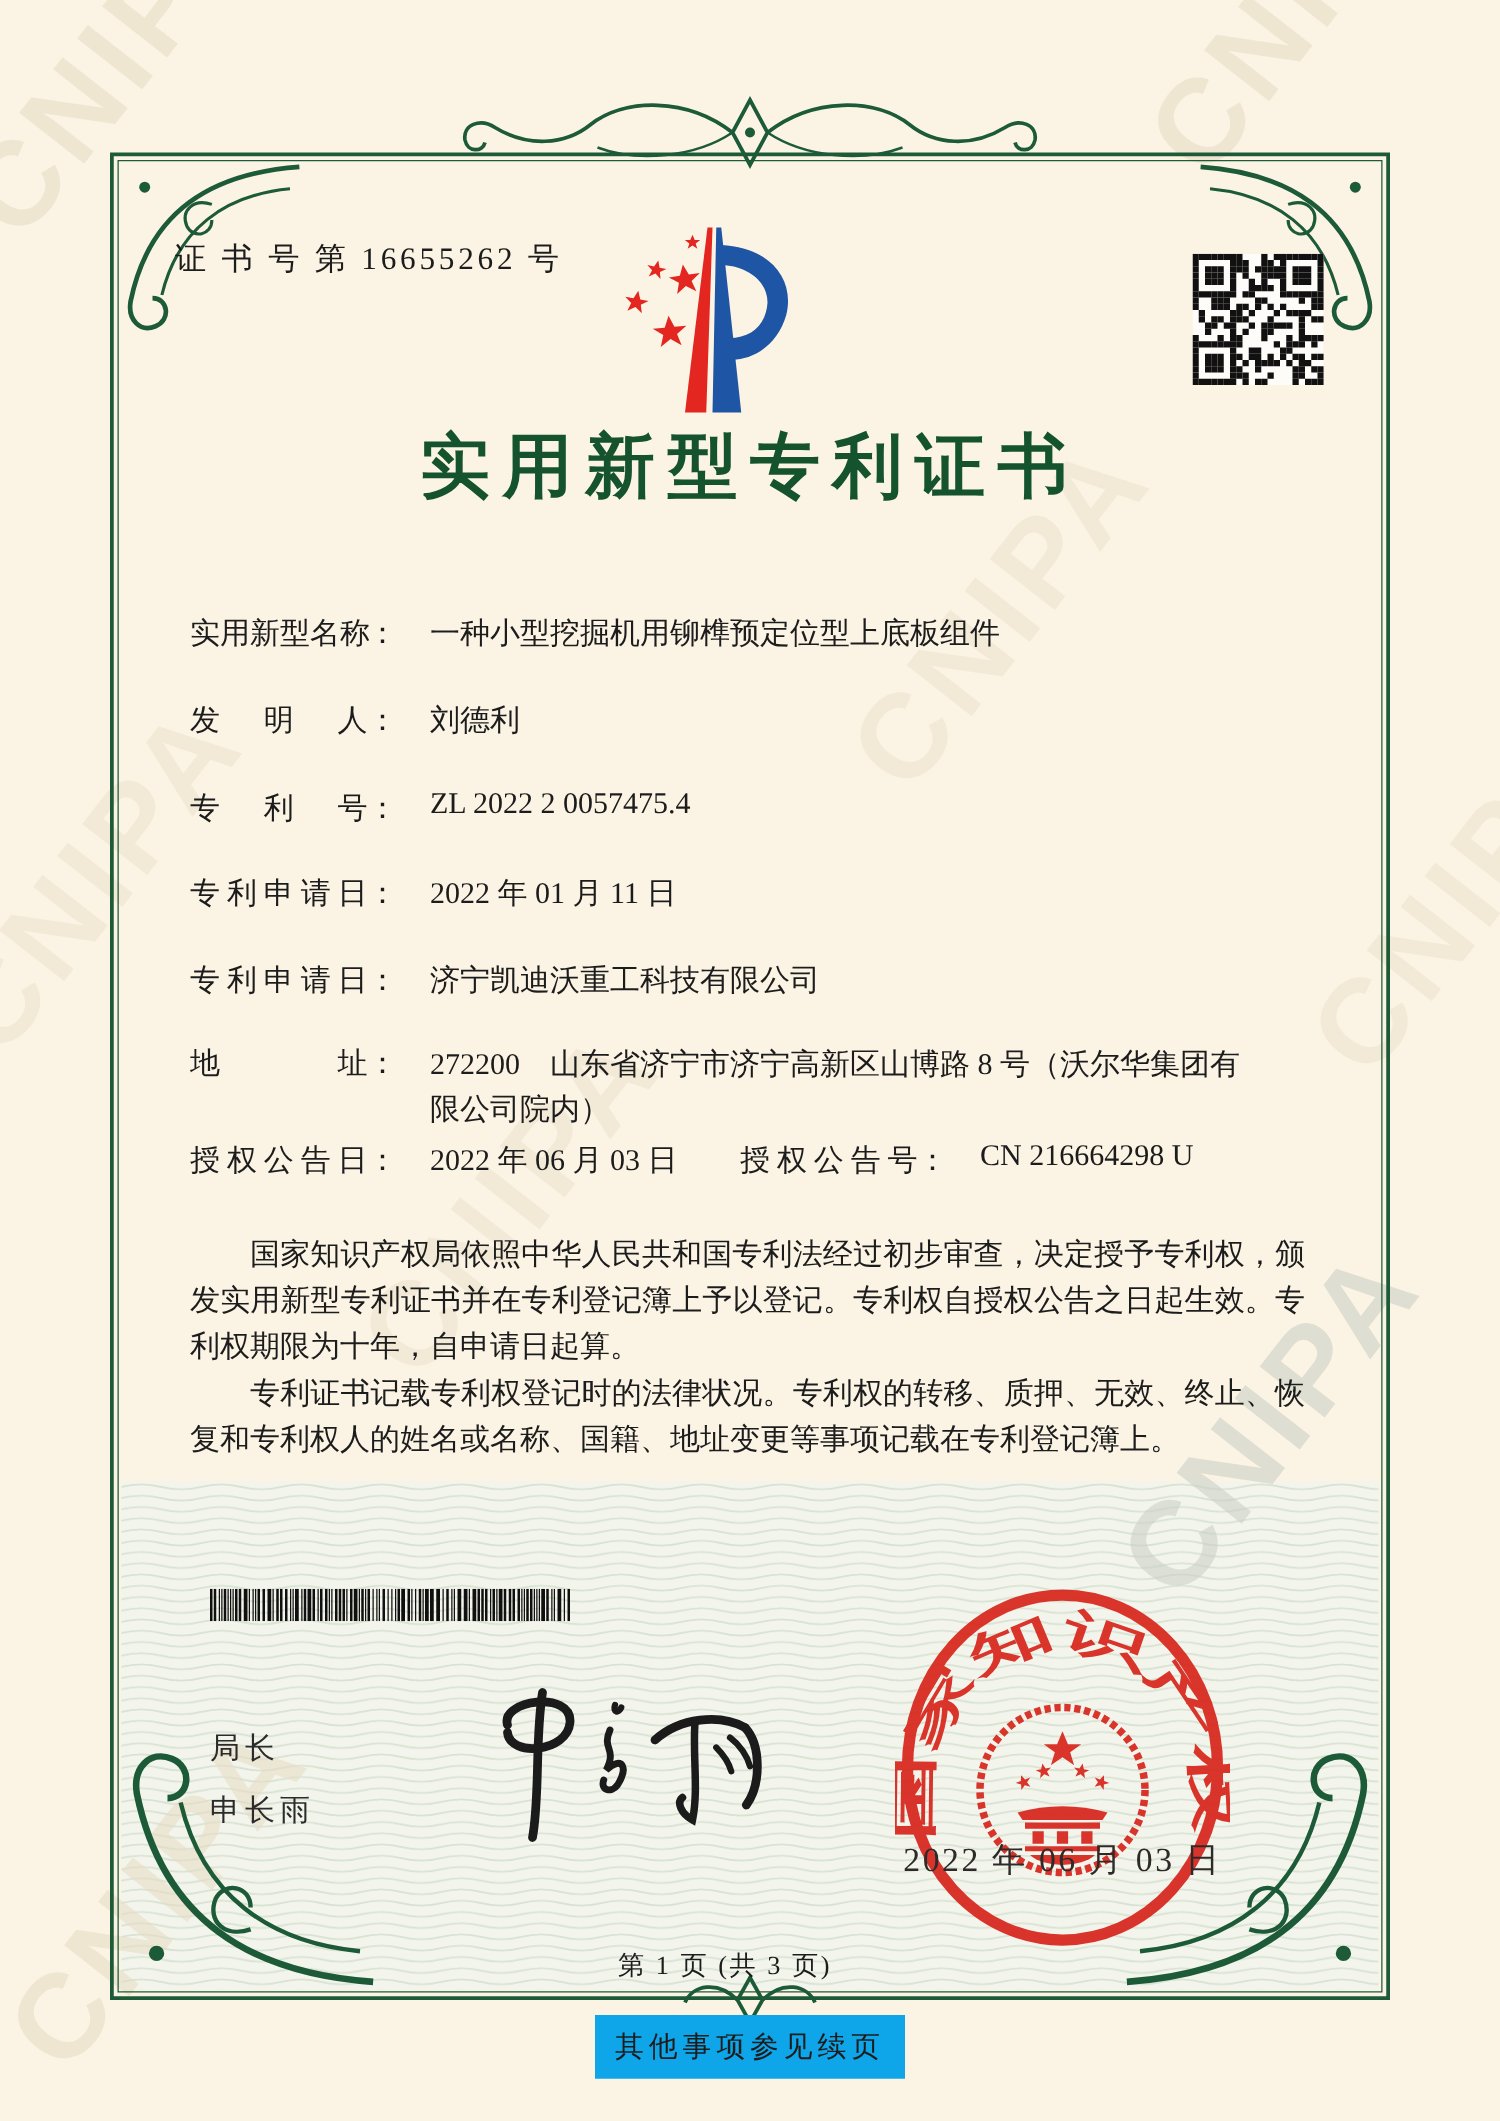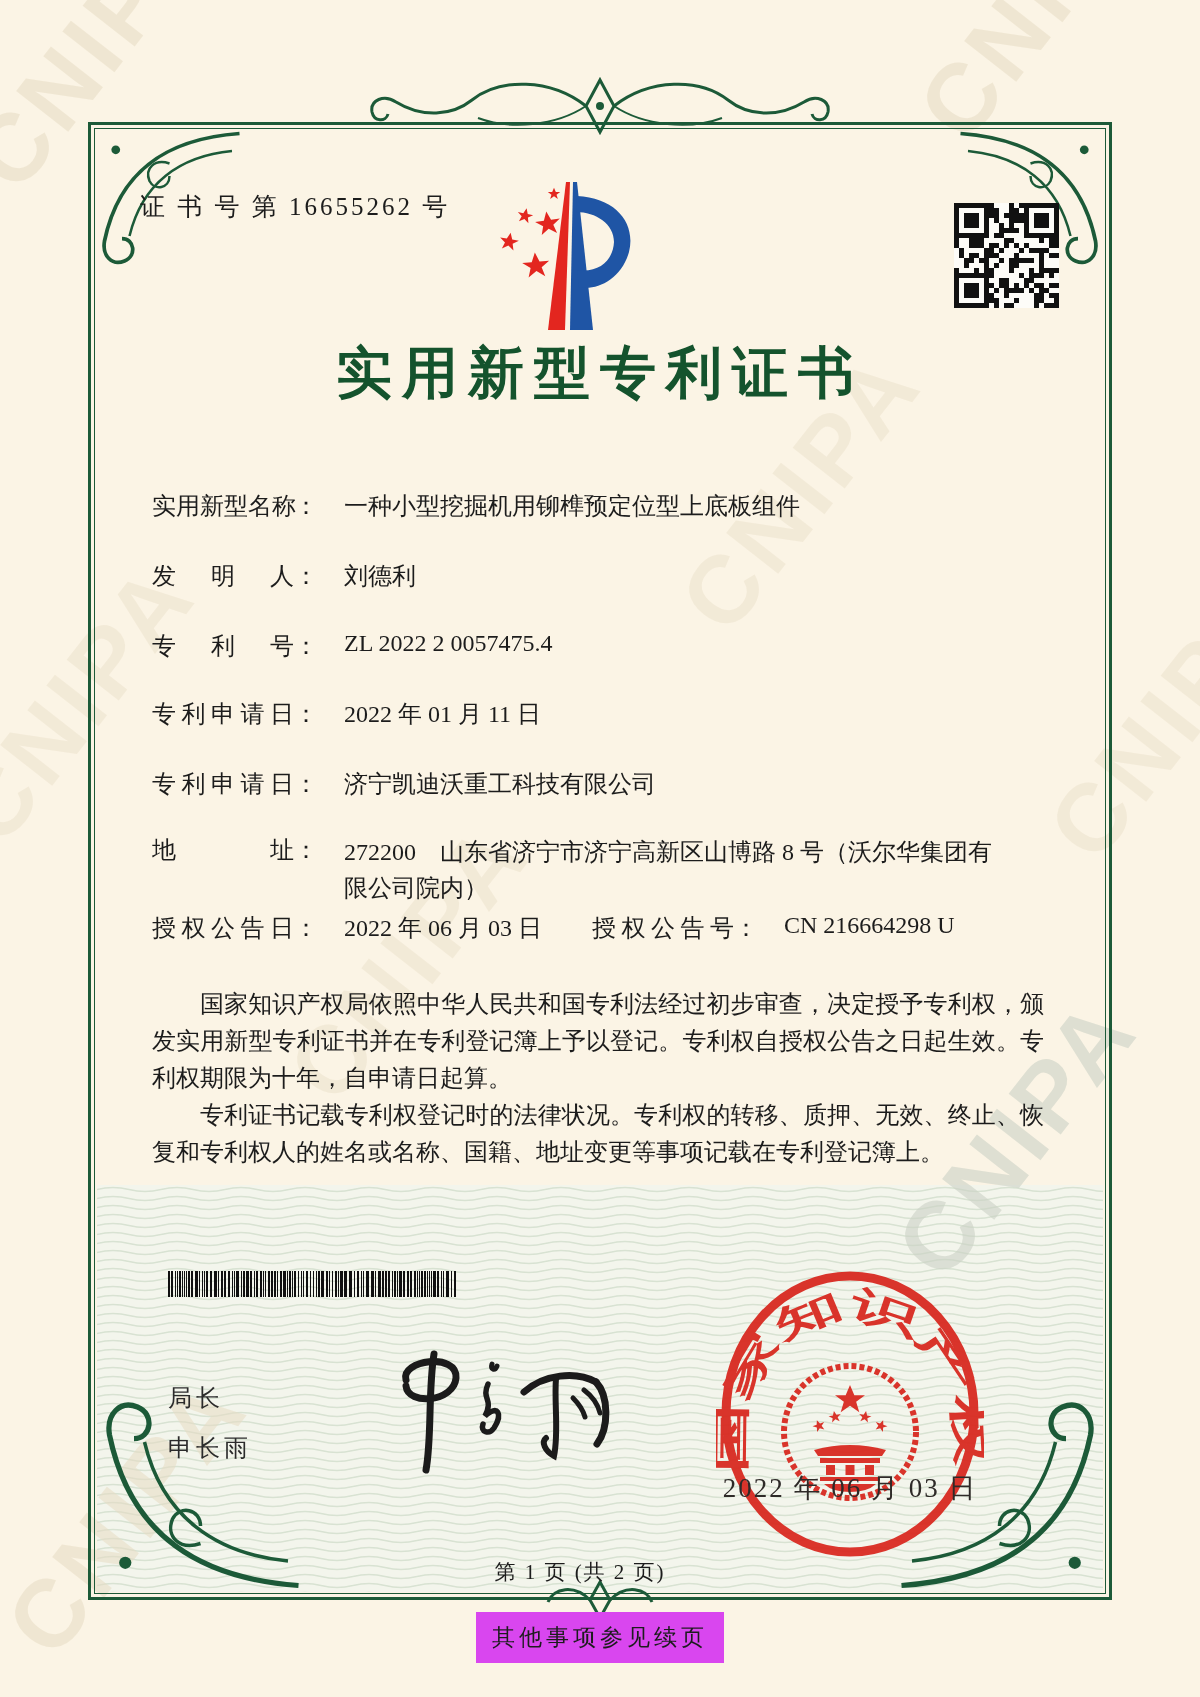--- a/index.html
+++ b/index.html
@@ -49,21 +49,21 @@
            font-size:24px;color:#2b2b2b;letter-spacing:4px;}
   .officer div{margin-bottom:18px;}
   .signature{position:absolute;left:368px;top:1338px;}
 
   .seal{position:absolute;left:716px;top:1266px;}
   .seal-date{position:absolute;left:700px;top:1470px;width:300px;text-align:center;
              font-size:27px;color:#2e2a28;letter-spacing:2px;z-index:6;}
 
   .page-info{position:absolute;left:0;top:1558px;width:1160px;text-align:center;font-size:21px;letter-spacing:2px;}
   .continuation{position:absolute;left:600px;top:1612px;transform:translateX(-50%);
-                background:#d946ef;padding:10px 16px;font-size:23px;letter-spacing:4px;z-index:6;}
+                background:#0ea5e9;padding:10px 16px;font-size:23px;letter-spacing:4px;z-index:6;}
 </style>
 </head>
 <body>
 
 <div id="page">
 
   <div class="waveband">
     <svg width="1006" height="407">
       <defs>
         <pattern id="wavep" patternUnits="userSpaceOnUse" width="64" height="9">
@@ -574,17 +574,17 @@
           <rect x="-24" y="33" width="9" height="10"></rect>
             <rect x="-4.5" y="33" width="9" height="10"></rect>
             <rect x="15" y="33" width="9" height="10"></rect>
           <rect x="-30" y="45" width="60" height="4"></rect>
           <path d="M-26,52 A 30 16 0 0 0 26,52 Z"></path>
         </g>
       </g>
     </svg>
     <div class="seal-date">2022 年 06 月 03 日</div>
 
-    <div class="page-info">第 1 页 (共 2 页)</div>
+    <div class="page-info">第 1 页 (共 3 页)</div>
     <div class="continuation">其他事项参见续页</div>
 
   </div>
 </div>
 
 </body></html>

